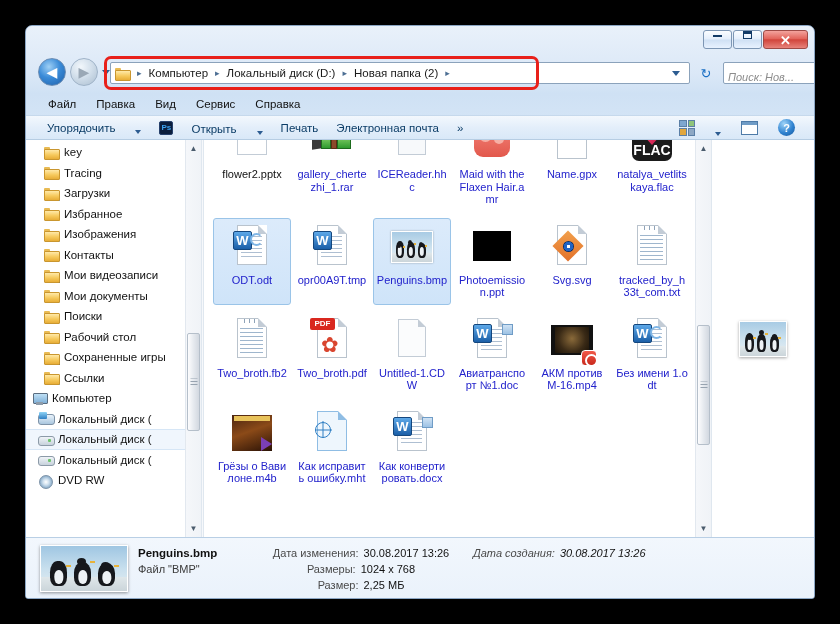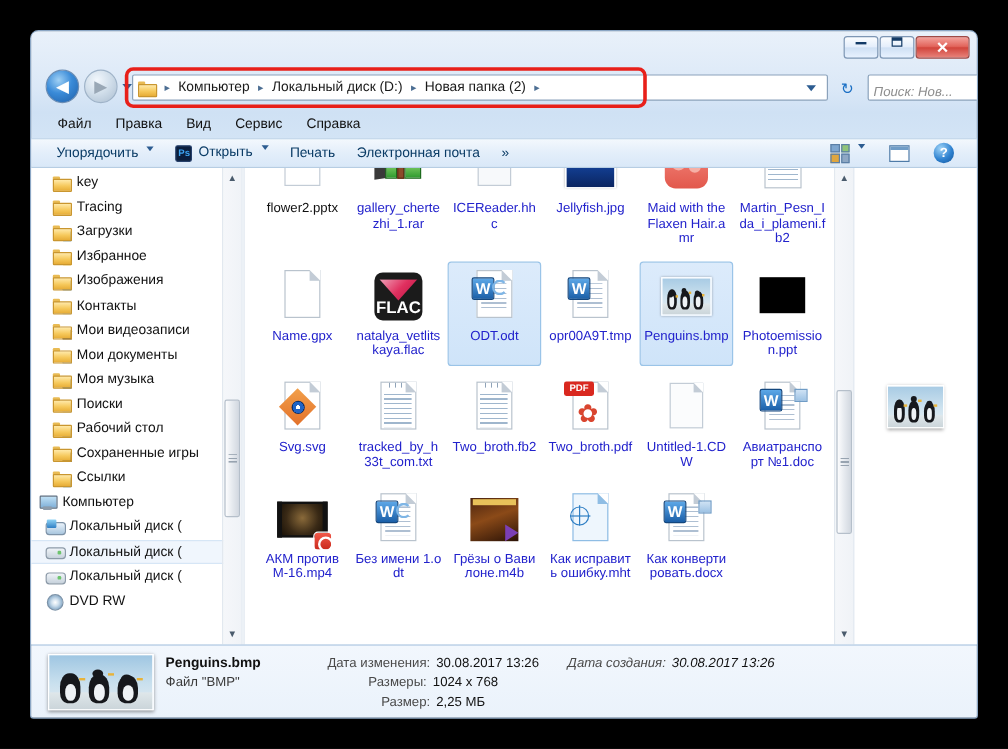--- a/index.html
+++ b/index.html
@@ -123,21 +123,21 @@
   }
   .menuitem { font-size:11.5px; color:#111; padding:2px 10px; cursor:pointer; }
 
   
   #cmdbar {
     position:absolute; left:0; top:89px; right:0; height:24px;
     border-top:1px solid #c6d9ec;
     background: linear-gradient(180deg,#f3f8fd 0%,#e3eefa 50%,#d9e8f8 100%);
     display:flex; align-items:center; padding-left:12px;
   }
-  .cmd { font-size:11.5px; color:#0b3c66; padding:3px 9px; cursor:pointer; display:flex; align-items:flex-start; gap:5px;}
+  .cmd { font-size:11.5px; color:#0b3c66; padding:3px 9px; cursor:pointer; display:flex; align-items:flex-end; gap:18px;}
   .cmd .car { width:0;height:0;border-left:3.5px solid transparent;border-right:3.5px solid transparent;border-top:4.5px solid #2c5c91; margin-left:2px;}
   .ps-ico {
     width:14px;height:14px;border-radius:2px;
     background:#0b1e3d; border:1px solid #26406b;
     color:#3da2ef; font-size:8px; font-weight:bold; display:flex;align-items:center;justify-content:center;
     font-family:"Liberation Sans",sans-serif;
   }
   #cmd-right { margin-left:auto; display:flex; align-items:center; gap:2px; padding-right:10px;}
   .viewico { width:16px;height:16px; display:grid; grid-template-columns:1fr 1fr; grid-template-rows:1fr 1fr; gap:1px; }
   .viewico i { display:block; border:1px solid #5b7fa6; }
@@ -528,26 +528,20 @@
             <span>Мои видеозаписи</span>
           </div>
           <div class="treeitem ">
             <span class="ti-ico ic-folder">
               <span class="badge b-doc"></span>
             </span>
             <span>Мои документы</span>
           </div>
           <div class="treeitem ">
             <span class="ti-ico ic-folder">
-              <span class="badge b-mus">♪</span>
-            </span>
-            <span>Моя музыка</span>
-          </div>
-          <div class="treeitem ">
-            <span class="ti-ico ic-folder">
               <span class="badge b-srch">⌕</span>
             </span>
             <span>Поиски</span>
           </div>
           <div class="treeitem ">
             <span class="ti-ico ic-folder">
               <span class="badge b-desk"></span>
             </span>
             <span>Рабочий стол</span>
           </div>
@@ -617,37 +611,23 @@
             <div class="flabel">gallery_chertezhi_1.rar</div>
           </div>
           <div class="fitem">
             <div class="fthumb">
               <div class="hhc"></div>
             </div>
             <div class="flabel">ICEReader.hhc</div>
           </div>
           <div class="fitem">
             <div class="fthumb">
-              <div class="photo jelly"></div>
-            </div>
-            <div class="flabel">Jellyfish.jpg</div>
-          </div>
-          <div class="fitem">
-            <div class="fthumb">
               <div class="amr"></div>
             </div>
             <div class="flabel">Maid with the Flaxen Hair.amr</div>
-          </div>
-          <div class="fitem">
-            <div class="fthumb">
-              <div class="fb2">
-                <i class="ln"></i>
-              </div>
-            </div>
-            <div class="flabel">Martin_Pesn_Ida_i_plameni.fb2</div>
           </div>
           <div class="fitem">
             <div class="fthumb">
               <div class="sheet"></div>
             </div>
             <div class="flabel">Name.gpx</div>
           </div>
           <div class="fitem">
             <div class="fthumb">
               <div class="flacbox">

